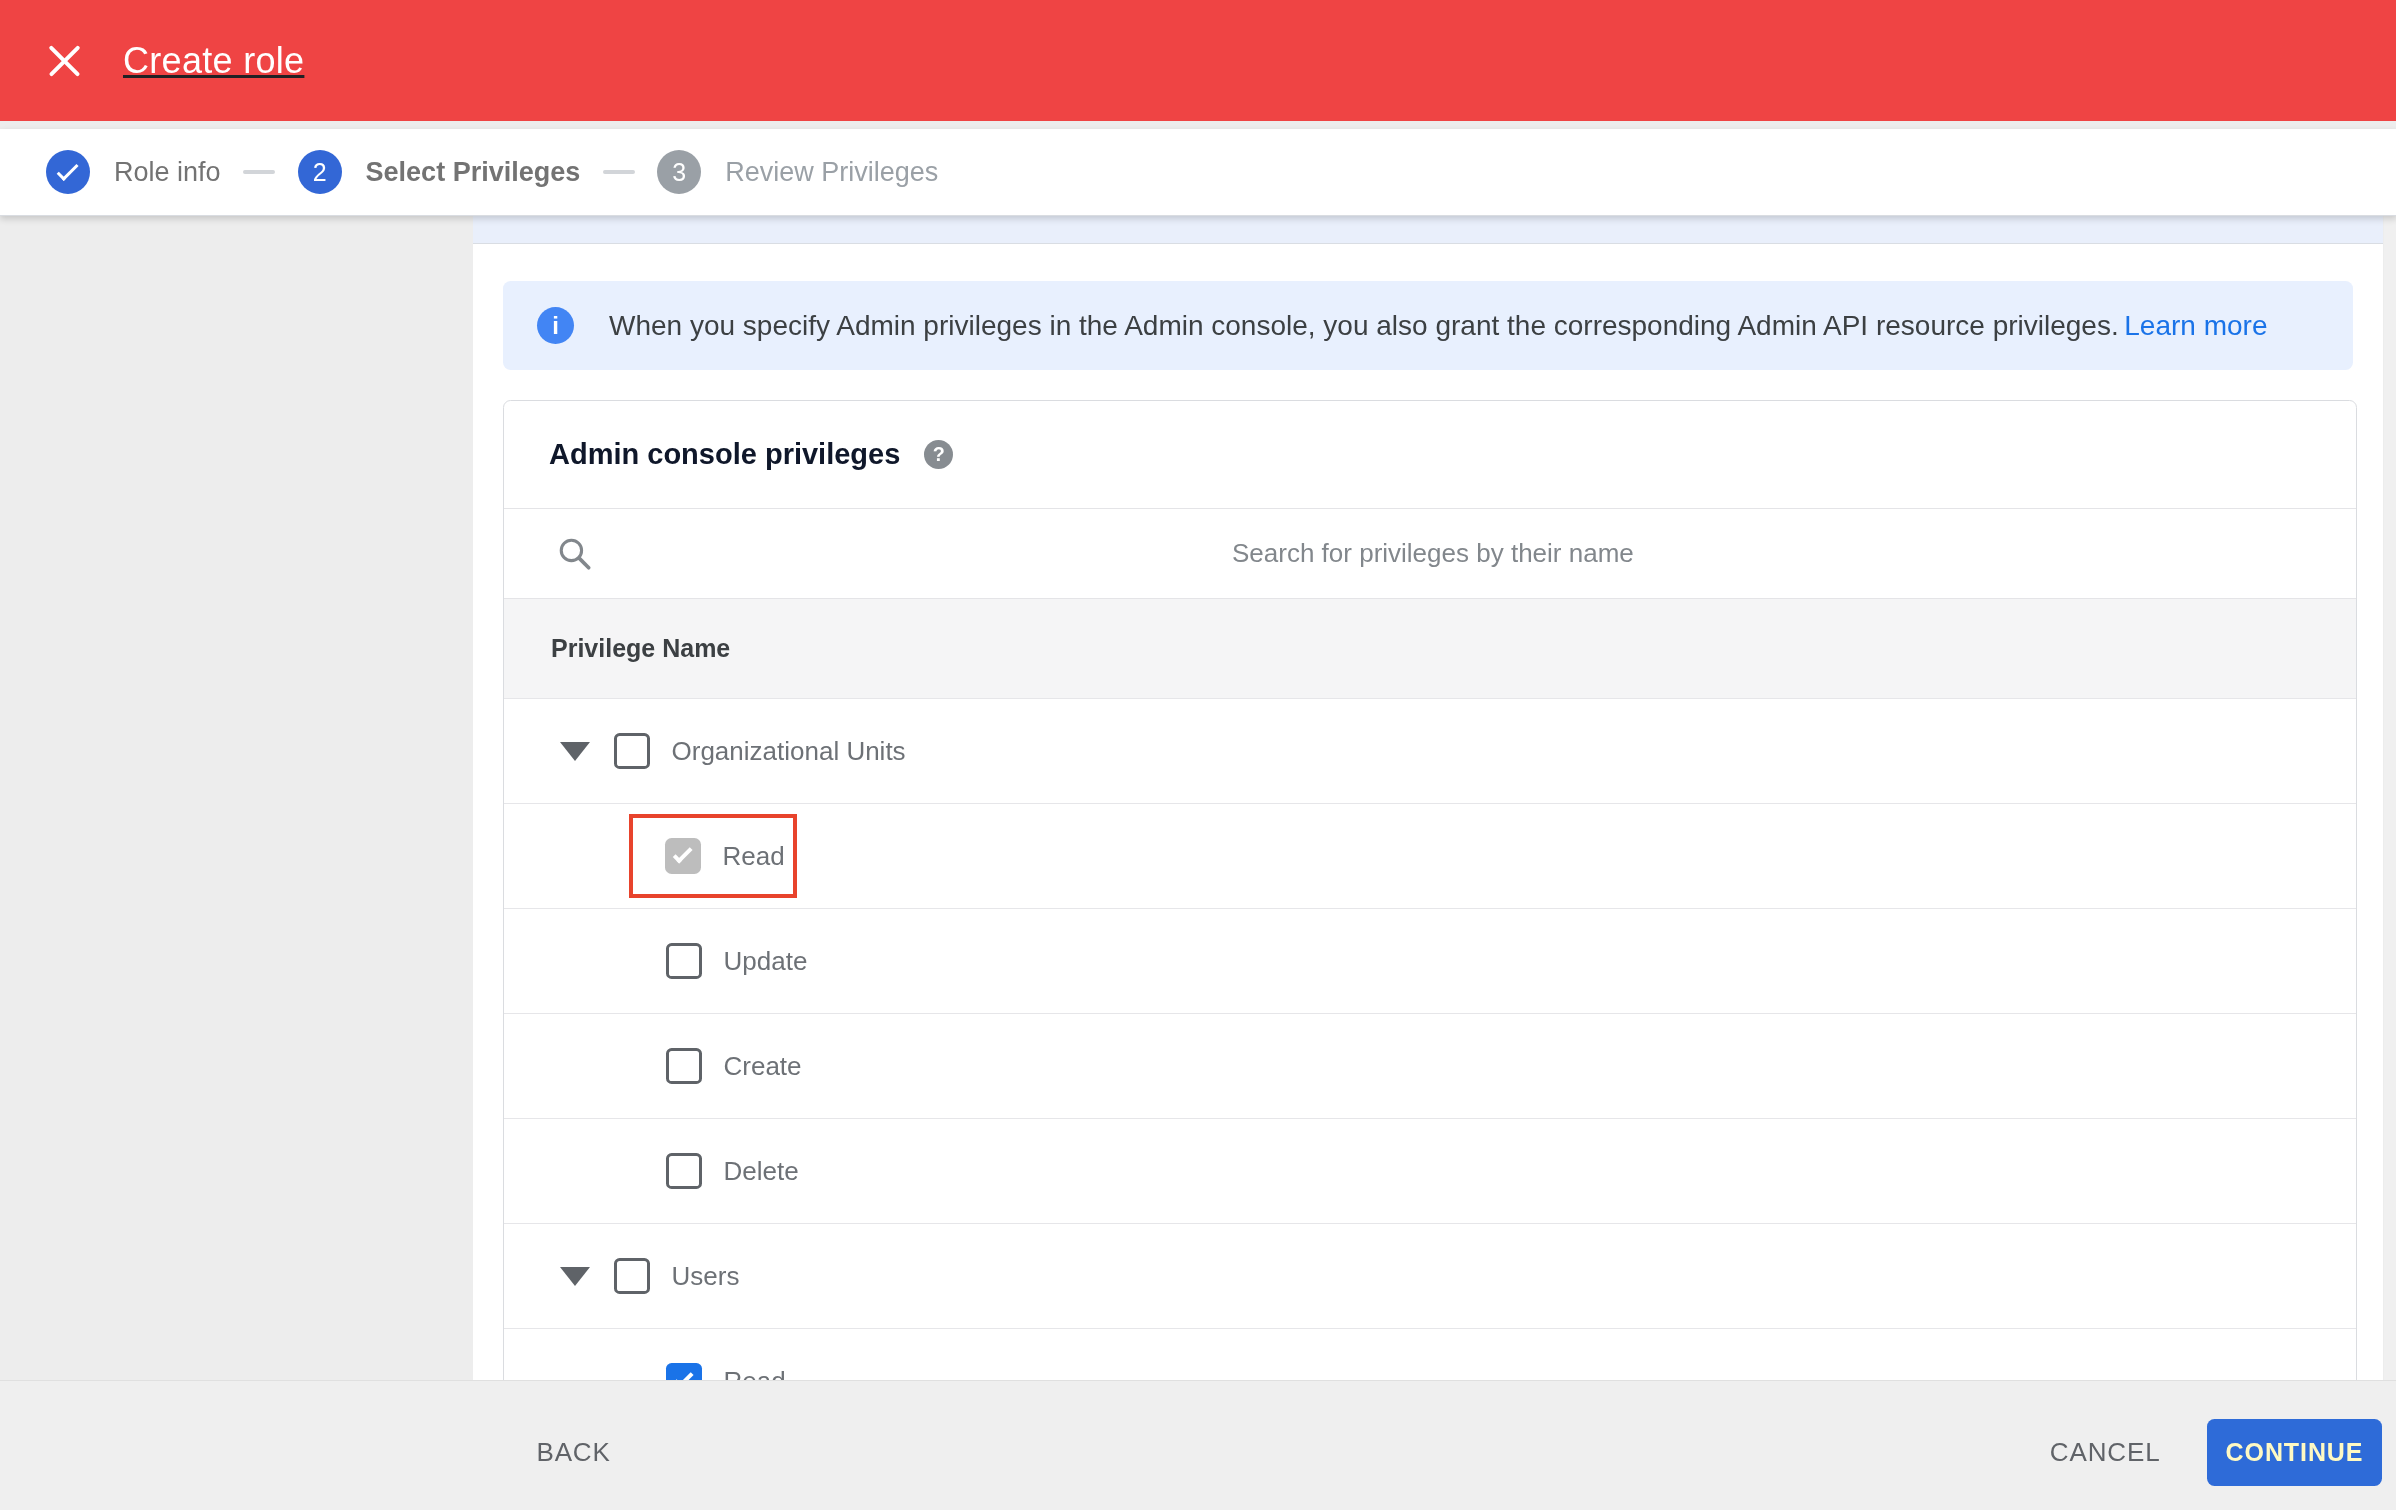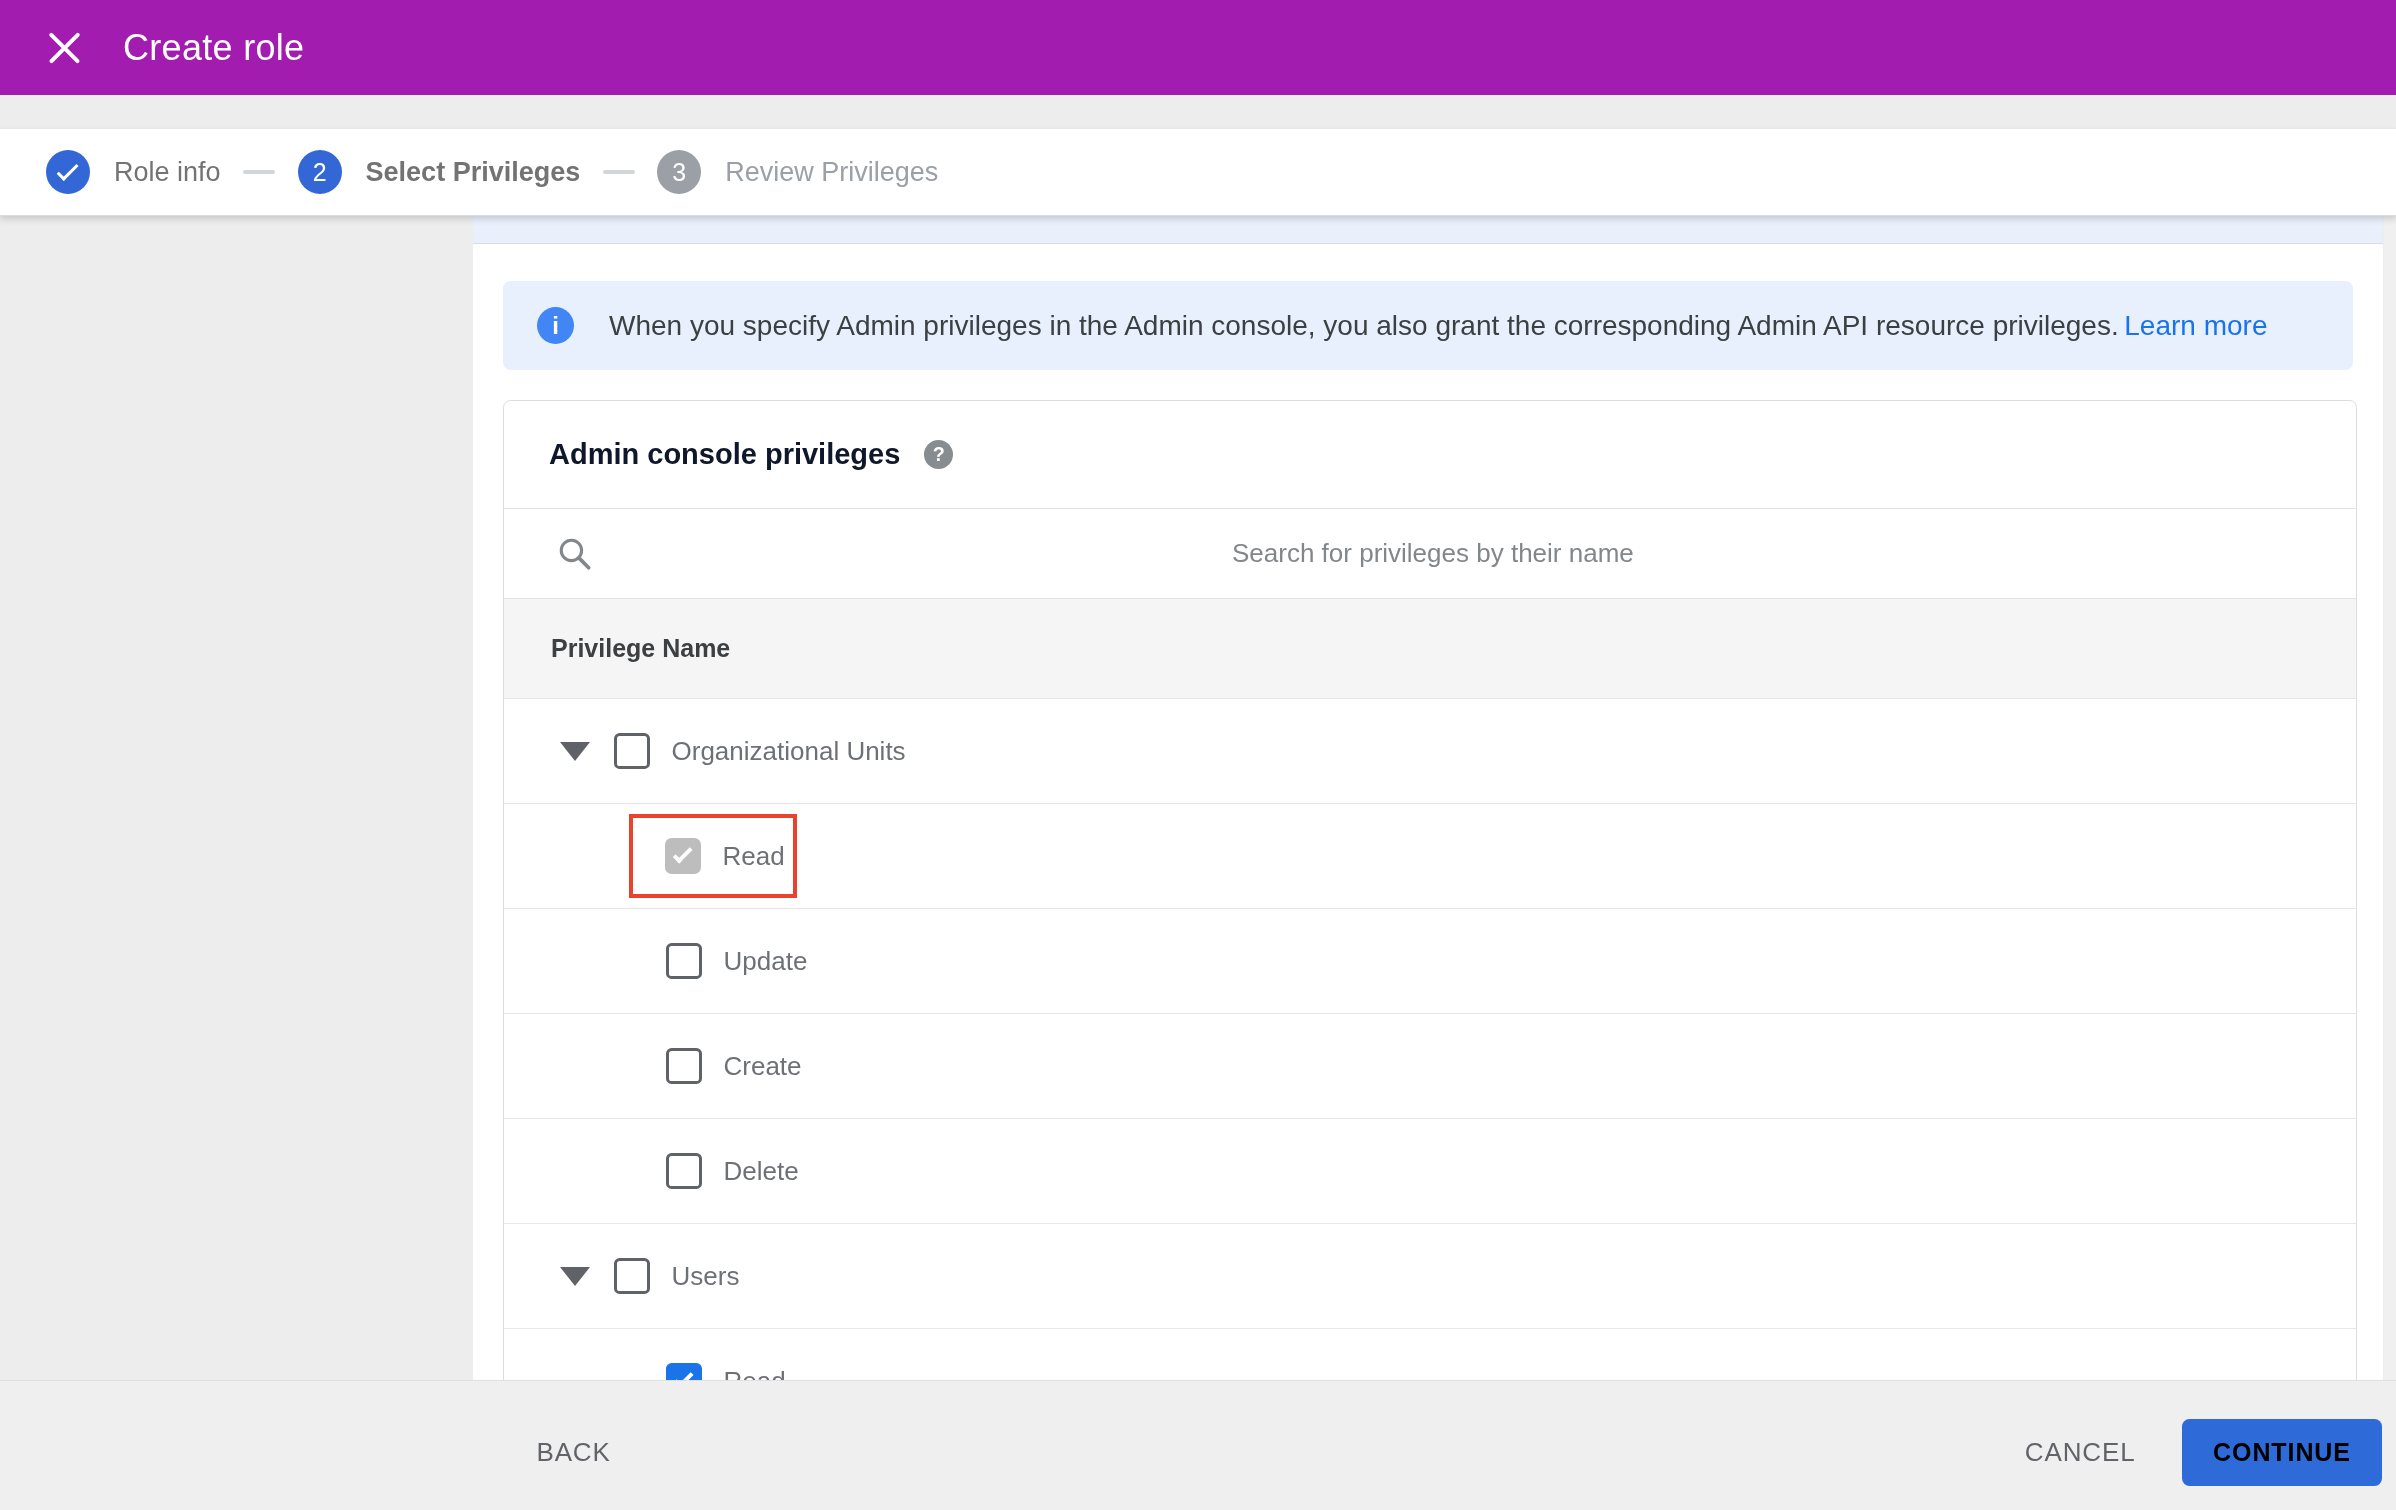--- a/index.html
+++ b/index.html
@@ -6,22 +6,22 @@
   html,body { width:2397px; height:1510px; overflow:hidden; }
   body {
     font-family:"Liberation Sans","DejaVu Sans",sans-serif;
     background:#ededed;
     position:relative;
     color:#202124;
   }
 
   
   .topbar {
-    position:absolute; top:0; left:0; width:2397px; height:95px;
-    background:#a21caf; display:flex; align-items:center; z-index:30;
+    position:absolute; top:0; left:0; width:2397px; height:121px;
+    background:#ef4444; display:flex; align-items:center; z-index:30;text-decoration:underline;
   }
   .close-btn {
     width:84px; height:129px; background:none; border:none; cursor:pointer;
     display:flex; align-items:center; justify-content:flex-end;
   }
   .x-icon { position:relative; width:39px; height:39px; display:block; }
   .x-icon i {
     position:absolute; left:-0.9px; top:18px; width:41px; height:3.7px;
     background:#fff; border-radius:1.9px; display:block;
   }
@@ -148,22 +148,22 @@
     background:#efefef; border-top:0.9px solid #e0e0e0;
     display:flex; align-items:center; padding:13px 15px 0 527px; z-index:40;
   }
   .text-btn {
     background:none; border:none; cursor:pointer; font-family:inherit;
     font-size:26px; font-weight:400; color:#606368; letter-spacing:0.9px; padding:13px 9.4px;
   }
   .footer .spacer { flex:1; }
   .cancel-btn { margin-right:37px; }
   .primary-btn {
-    width:200px; height:67px; background:#2e6bd8; border:none; border-radius:7.5px;
-    color:#000000; font-family:inherit; font-size:25px; font-weight:700; letter-spacing:0.9px;
+    width:175px; height:67px; background:#2e6bd8; border:none; border-radius:7.5px;
+    color:#fef9c3; font-family:inherit; font-size:25px; font-weight:700; letter-spacing:0.9px;
     cursor:pointer;
   }
 </style>
 </head>
 <body>
 
 <div class="app">
 
   <header class="topbar">
     <button class="close-btn">

